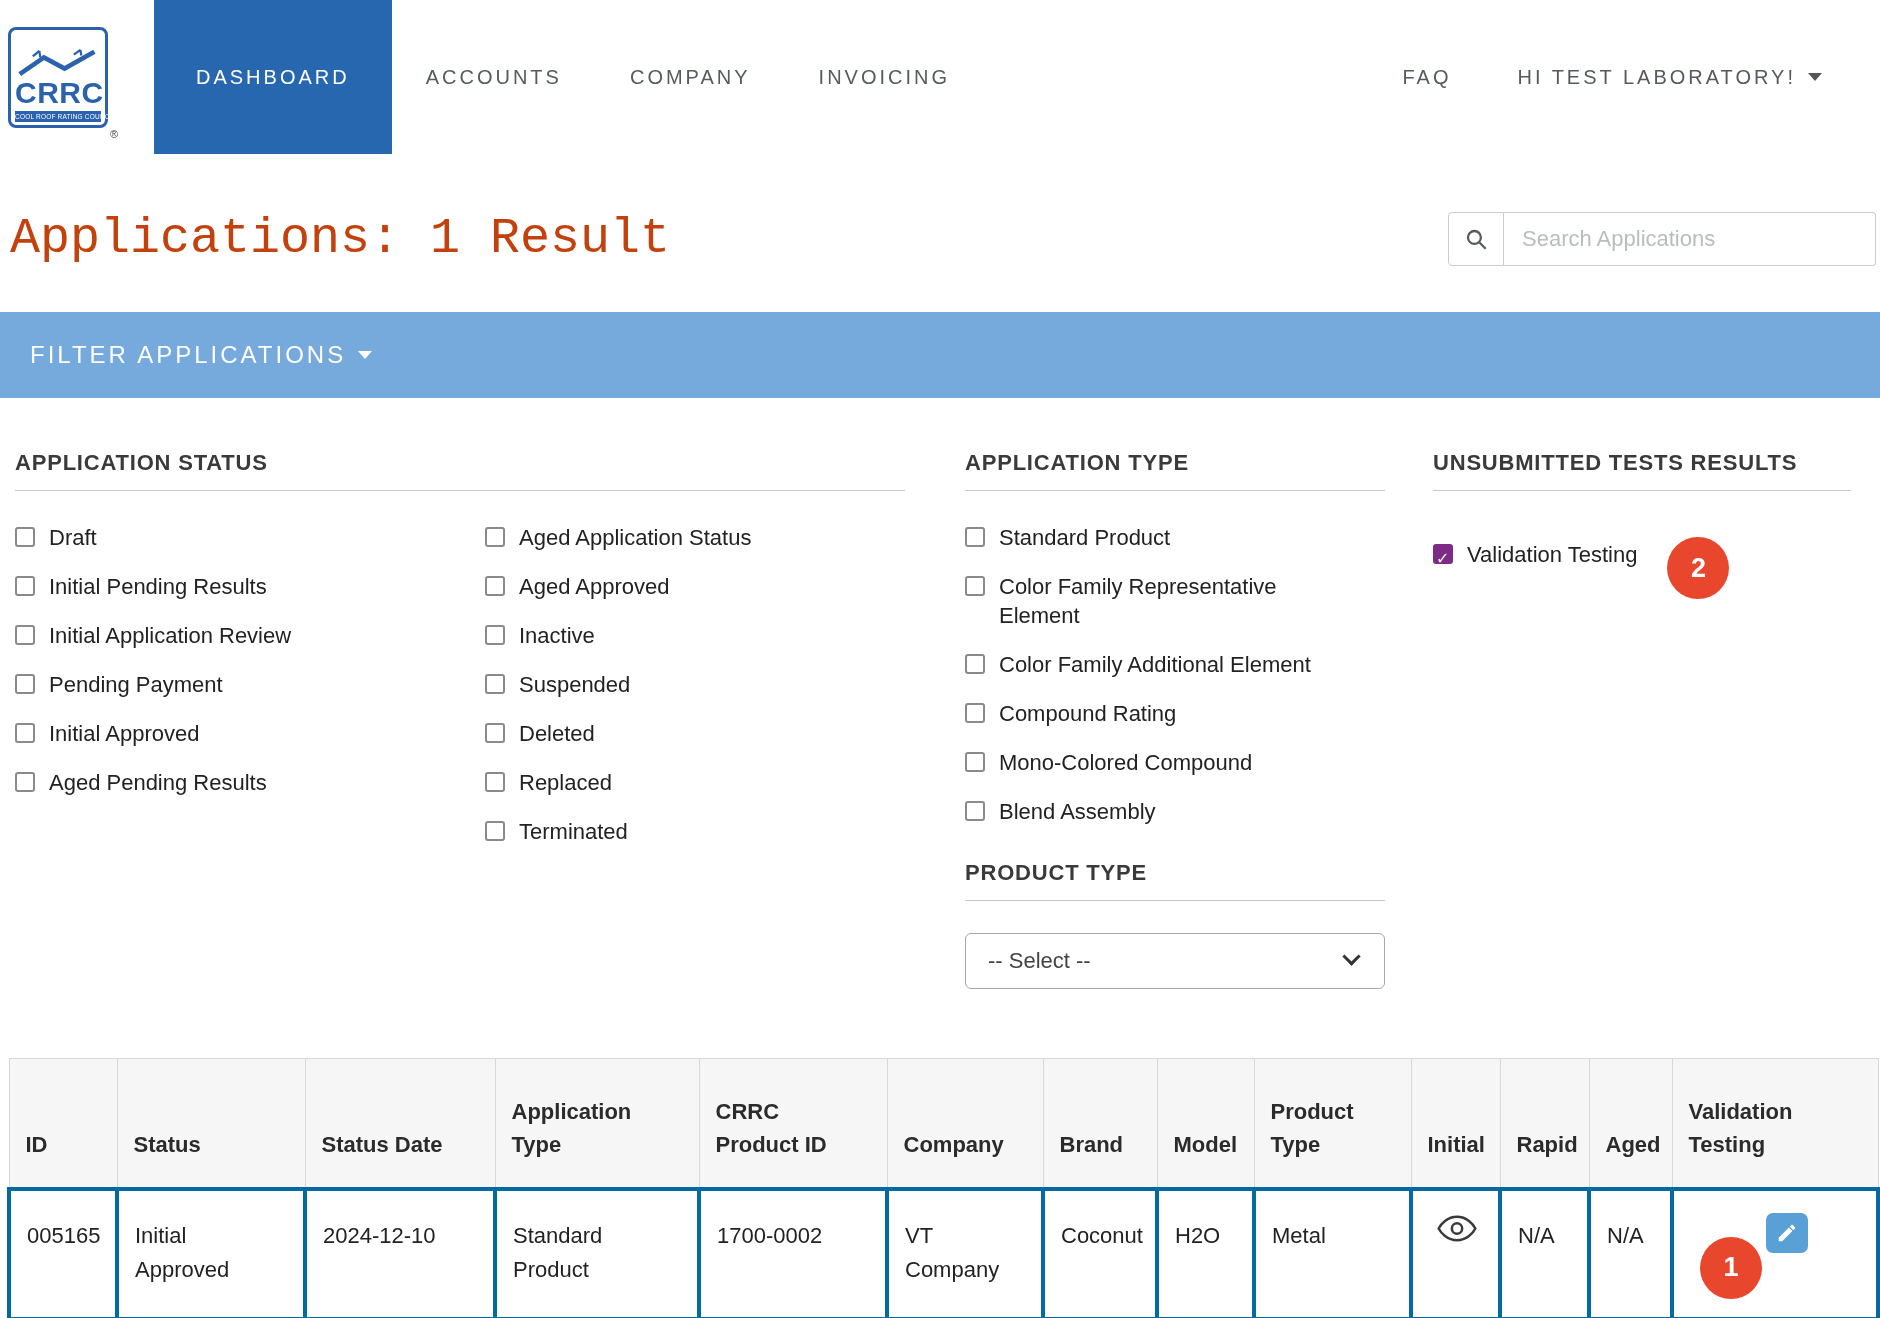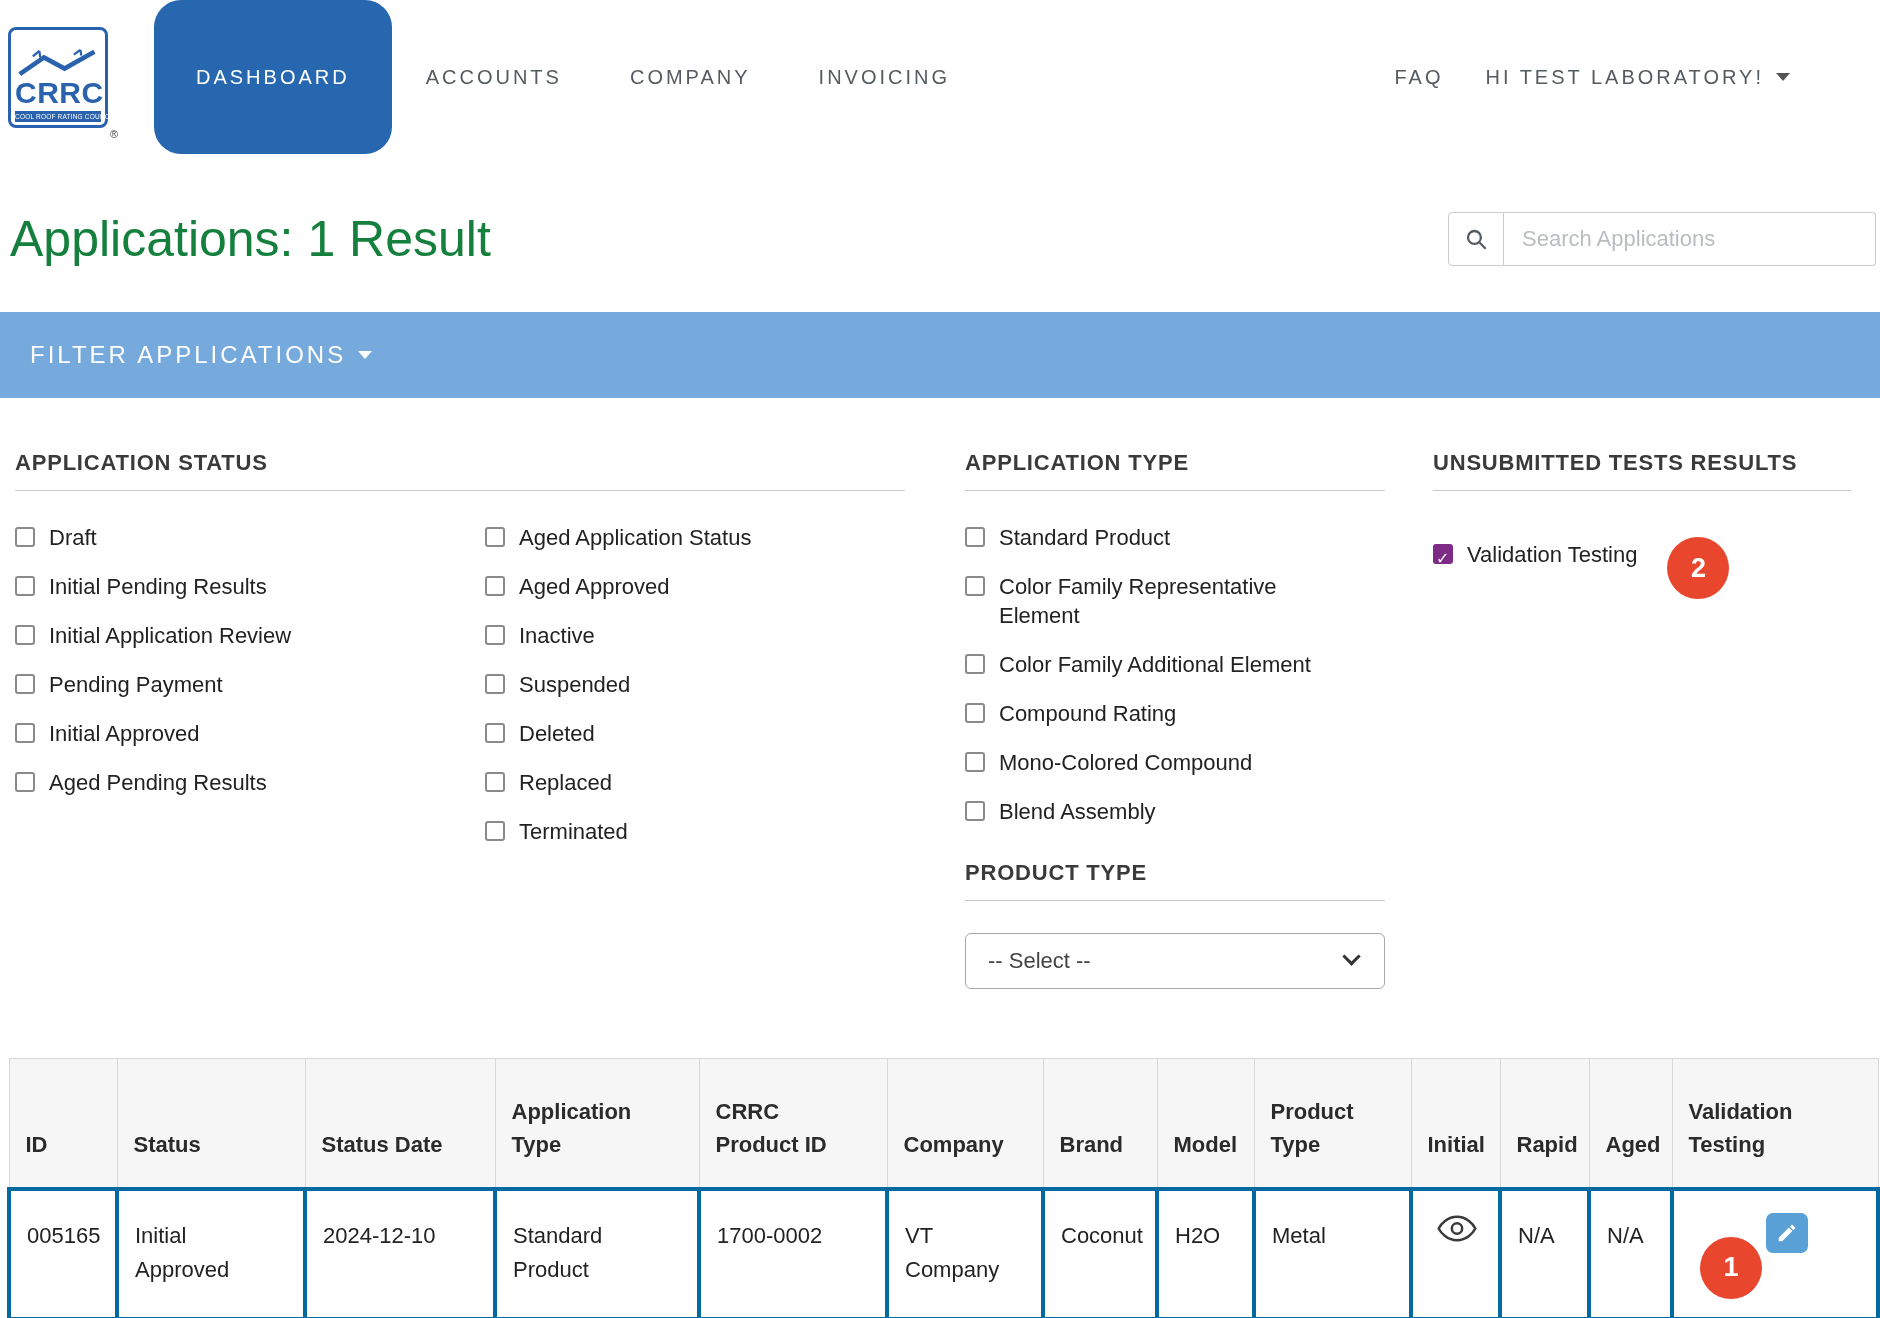--- a/index.html
+++ b/index.html
@@ -8,30 +8,30 @@
 
   
   .topnav { display:flex; align-items:stretch; height:154px; background:#fff; }
   .logo-wrap { width:154px; display:flex; align-items:center; padding-left:8px; }
   .logo-box { width:100px; border:3px solid #2b62ad; border-radius:8px; background:#fff; padding:19px 4px 3px; }
   .logo-roof { display:block; margin:0 auto 1px; }
   .logo-text { font-size:30px; font-weight:800; color:#2b62ad; text-align:center; line-height:1; letter-spacing:.5px; }
   .logo-sub { background:#2b62ad; color:#fff; font-size:6.5px; text-align:center; padding:2px 0; margin-top:3px; white-space:nowrap; letter-spacing:.2px; }
   .logo-reg { font-size:11px; color:#444; align-self:flex-end; margin:0 0 14px 2px; }
   .nav-item { display:flex; align-items:center; padding:0 34px; font-size:20px; letter-spacing:3px;
-    color:#555b60; text-decoration:none; font-weight:500;border-radius:27px; }
+    color:#555b60; text-decoration:none; font-weight:500; }
   .nav-item.active { background:#2767b0; color:#fff; padding:0 42px; }
-  .nav-right { margin-left:auto; display:flex; align-items:center; gap:42px; padding-right:90px; }
+  .nav-right { margin-left:auto; display:flex; align-items:center; gap:66px; padding-right:58px; }
   .nav-right a { display:flex; align-items:center; font-size:20px; letter-spacing:3px; color:#545a5f; text-decoration:none; font-weight:500; }
   .caret-down { display:inline-block; width:0; height:0; border-left:7px solid transparent; border-right:7px solid transparent; border-top:8px solid #555; margin-left:12px; }
   .caret-down.white { border-top-color:#fff; }
 
   
   .page-head { display:flex; justify-content:space-between; align-items:center; padding:56px 4px 0 10px; height:114px; }
-  .page-title { font-size:50px; font-weight:400; color:#15803d; line-height:58px; }
+  .page-title { font-size:50px; font-weight:400; color:#c2410c; line-height:58px;font-family:Liberation Mono, monospace; }
   .search-group { display:flex; }
   .search-btn { width:56px; height:54px; border:1px solid #ccc; background:#fff; border-radius:4px 0 0 4px;
     display:flex; align-items:center; justify-content:center; cursor:pointer; }
   .search-input { width:372px; height:54px; border:1px solid #ccc; border-left:none; border-radius:0 4px 4px 0;
     padding:0 18px; font-size:22px; color:#333; outline:none; font-family:inherit; }
   .search-input::placeholder { color:#b9bcc0; }
 
   
   .filter-bar { margin-top:44px; height:86px; background:#76a9dc; display:flex; align-items:center;
     padding-left:30px; color:#fff; font-size:24px; letter-spacing:3px; cursor:pointer; }

